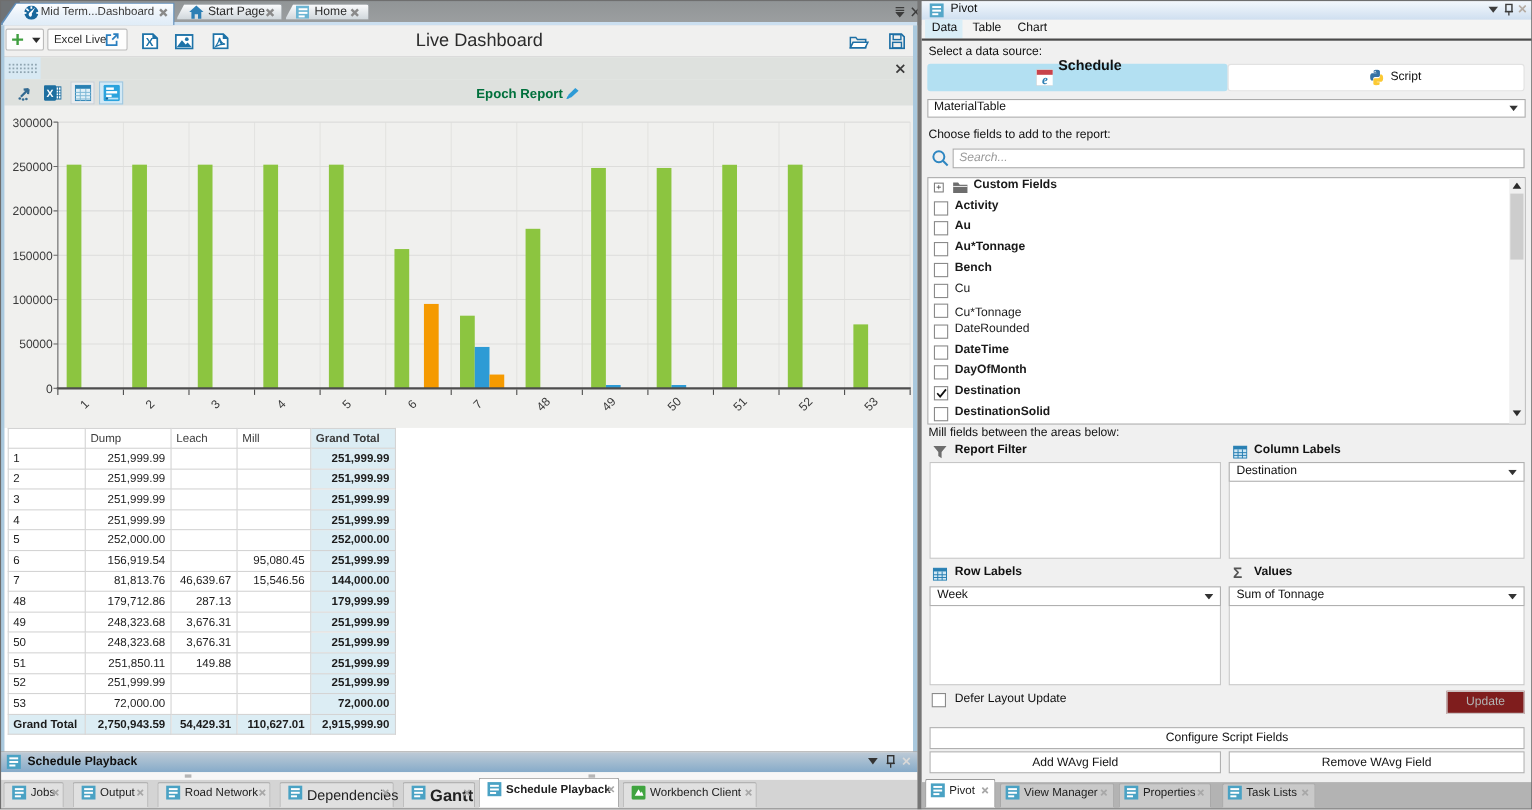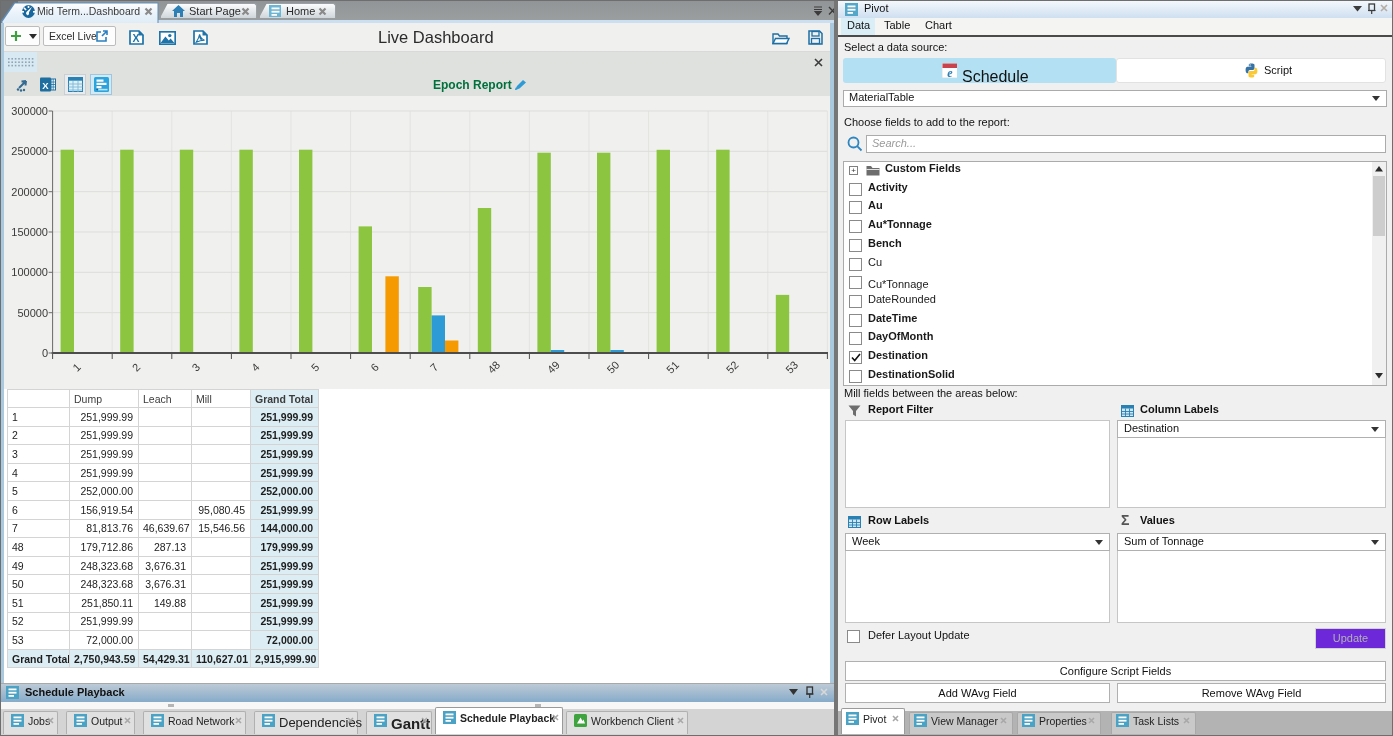--- a/index.html
+++ b/index.html
@@ -1,18 +1,18 @@
 <!DOCTYPE html>
 <html><head><meta charset="utf-8"><style>
 
 *{margin:0;padding:0;box-sizing:border-box}
 html,body{width:1393px;height:736px;overflow:hidden;font-family:"Liberation Sans",sans-serif}
 .abs{position:absolute}
 body{position:relative;background:#f0f0f0}
-.pv{border-collapse:collapse;font-size:10.5px;color:#1c1c1c;table-layout:fixed;background:#fff;width:312px}
+.pv{border-collapse:collapse;font-size:10.5px;color:#1c1c1c;table-layout:fixed;background:#fff;width:353px}
 .pv td{border:1px solid #d4d4d4;height:18.6px;padding:0 4px;white-space:nowrap;overflow:hidden}
 .pv tr.hd td{height:18px;color:#3c3c3c}
 .pv td.n{text-align:right;padding-right:5px}
 .pv td.gtc{background:#dcedf4}
 .pv tr.gtr td{background:#dcedf4}
 .tabtxt{font-size:11px;color:#2b2b2b;white-space:nowrap}
 
 </style></head><body>
 <div class="abs" style="left:0;top:0;width:838px;height:23px;background:linear-gradient(180deg,#909496,#9da0a1)"></div>
 <div class="abs" style="left:0;top:20px;width:834px;height:3px;background:#cbdff0"></div>
@@ -487,21 +487,21 @@
 <div class="abs" style="left:925px;top:19px;font-size:11px;color:#111">Chart</div>
 <div class="abs" style="left:838px;top:35px;width:555px;height:1.5px;background:#4a4a4a"></div>
 <div class="abs" style="left:844px;top:41px;font-size:11px;color:#111">Select a data source:</div>
 <div class="abs" style="left:843px;top:58px;width:273px;height:25px;background:#b3e0f2;border-radius:3px"></div>
 <div class="abs" style="left:1116px;top:58px;width:270px;height:25px;background:#fff;border:1px solid #e2e2e2;border-radius:3px"></div>
 <svg class="abs" style="left:942px;top:63px" width="15" height="15">
 <rect x="0" y="0" width="16" height="15" fill="#fff" stroke="#c0c0c0" stroke-width="0.5"></rect>
 <rect x="0.5" y="0.5" width="15" height="4.5" fill="#c8434b"></rect>
 <text x="8" y="13.5" font-size="12" font-weight="bold" fill="#2d7fb4" text-anchor="middle" font-family="Liberation Serif,serif" font-style="italic">e</text>
   </svg>
-<div class="abs" style="left:962px;top:68px;font-size:16px;font-weight:normal;color:#111">Schedule</div>
+<div class="abs" style="left:962px;top:52px;font-size:13px;font-weight:bold;color:#111">Schedule</div>
 <svg class="abs" style="left:1244px;top:63px" width="15" height="15">
 <path d="M7.3 0.5 C4.5 0.5 4.8 1.8 4.8 1.8 L4.8 3.2 L7.4 3.2 L7.4 3.7 L3.6 3.7 C3.6 3.7 1.6 3.5 1.6 6.9 C1.6 10.3 3.4 10.2 3.4 10.2 L4.4 10.2 L4.4 8.6 C4.4 8.6 4.3 6.9 6.1 6.9 L8.9 6.9 C8.9 6.9 10.5 6.9 10.5 5.3 L10.5 2.1 C10.5 2.1 10.8 0.5 7.3 0.5 Z" fill="#3672a4"></path>
 <path d="M7.7 14.5 C10.5 14.5 10.2 13.2 10.2 13.2 L10.2 11.8 L7.6 11.8 L7.6 11.3 L11.4 11.3 C11.4 11.3 13.4 11.5 13.4 8.1 C13.4 4.7 11.6 4.8 11.6 4.8 L10.6 4.8 L10.6 6.4 C10.6 6.4 10.7 8.1 8.9 8.1 L6.1 8.1 C6.1 8.1 4.5 8.1 4.5 9.7 L4.5 12.9 C4.5 12.9 4.2 14.5 7.7 14.5 Z" fill="#fbc934"></path>
 <circle cx="6.1" cy="1.9" r="0.6" fill="#fff"></circle>
   </svg>
 <div class="abs" style="left:1264px;top:64px;font-size:11px;color:#111">Script</div>
 <div class="abs" style="left:843px;top:90px;width:544px;height:17px;background:#fff;border:1px solid #ababab"></div>
 <div class="abs" style="left:849px;top:91px;font-size:11px;color:#111">MaterialTable</div>
 <svg class="abs" style="left:1372px;top:96px" width="8" height="5">
     <path d="M0 0 L8 0 L4 5 Z" fill="#333"></path>
@@ -586,21 +586,21 @@
 <svg class="abs" style="left:1095px;top:540px" width="8" height="5">
     <path d="M0 0 L8 0 L4 5 Z" fill="#333"></path>
   </svg>
 <div class="abs" style="left:1117px;top:533px;width:269px;height:18px;background:#fff;border:1px solid #b0b0b0"></div>
 <div class="abs" style="left:1124px;top:535px;font-size:11px;color:#111">Sum of Tonnage</div>
 <svg class="abs" style="left:1371px;top:540px" width="8" height="5">
     <path d="M0 0 L8 0 L4 5 Z" fill="#333"></path>
   </svg>
 <div class="abs" style="left:847px;top:630px;width:13px;height:13px;border:1px solid #8a8a8a;background:#fff"></div>
 <div class="abs" style="left:868px;top:629px;font-size:11px;color:#111">Defer Layout Update</div>
-<div class="abs" style="left:1315px;top:628px;width:71px;height:21px;background:#6d28d9;border:1px solid #d2d2d2;font-size:11px;color:#b2b2b2;text-align:center;line-height:19px">Update</div>
+<div class="abs" style="left:1315px;top:628px;width:71px;height:21px;background:#7f1d1d;border:1px solid #d2d2d2;font-size:11px;color:#b2b2b2;text-align:center;line-height:19px">Update</div>
 <div class="abs" style="left:845px;top:661px;width:541px;height:20px;background:#fff;border:1px solid #b0b0b0;font-size:11px;color:#111;text-align:center;line-height:18px">Configure Script Fields</div>
 <div class="abs" style="left:845px;top:683px;width:265px;height:20px;background:#fff;border:1px solid #b0b0b0;font-size:11px;color:#111;text-align:center;line-height:18px">Add WAvg Field</div>
 <div class="abs" style="left:1117px;top:683px;width:269px;height:20px;background:#fff;border:1px solid #b0b0b0;font-size:11px;color:#111;text-align:center;line-height:18px">Remove WAvg Field</div>
 <div class="abs" style="left:838px;top:711px;width:555px;height:25px;background:#b3b3b3"></div>
 <div class="abs" style="left:841px;top:708px;width:64px;height:26px;background:#fff;border:1px solid #9a9a9a;border-bottom:none;border-radius:2px 2px 0 0"></div>
 <svg style="position:absolute;left:846px;top:712px" width="13" height="13">
     <rect width="13" height="13" fill="#4aa2c4"></rect>
     <rect x="2.5" y="2.5" width="8" height="1.8" fill="#fff"></rect>
     <rect x="2.5" y="5.8" width="8" height="1.8" fill="#fff"></rect>
     <rect x="2.5" y="9" width="5.5" height="1.8" fill="#fff"></rect>

